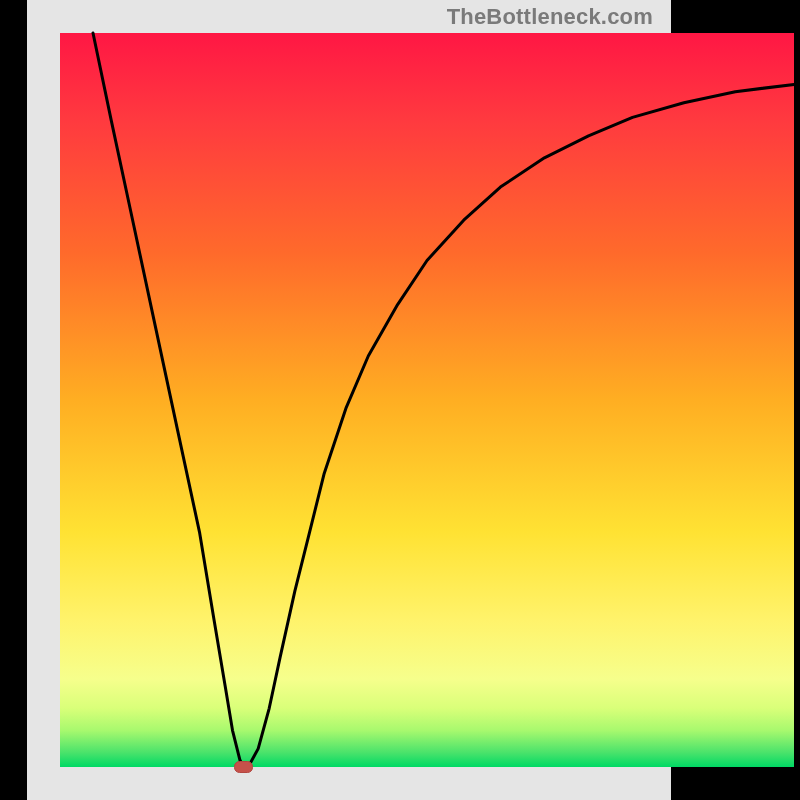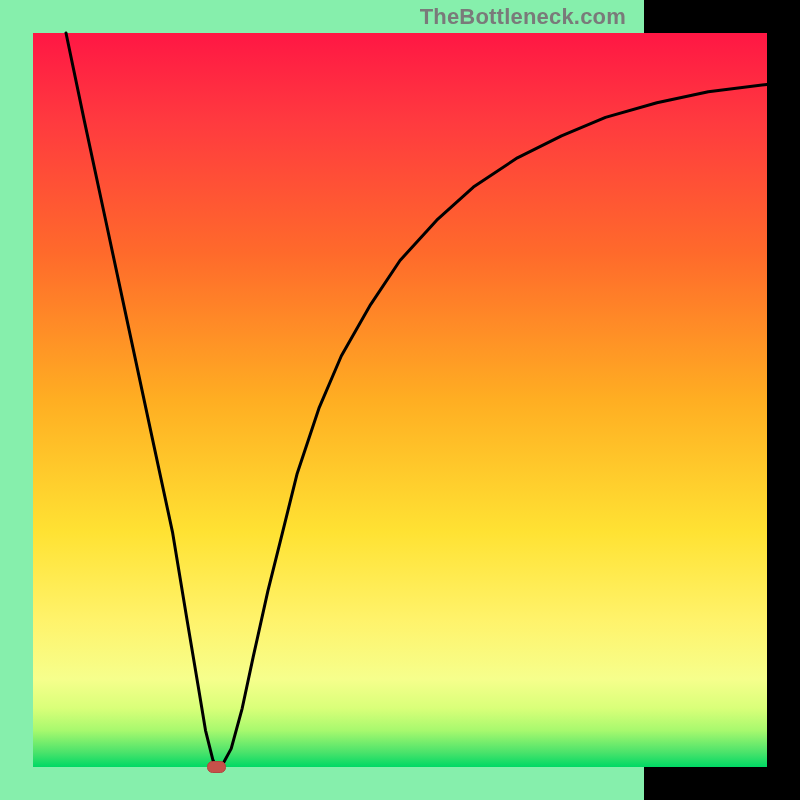--- a/index.html
+++ b/index.html
@@ -8,21 +8,22 @@
     width: 800px;
     height: 800px;
     overflow: hidden;
     background: #000;
     font-family: Arial, Helvetica, sans-serif;
   }
   .frame {
     position: relative;
     width: 644px;
     height: 800px;
-    background: #86efac;
+    background: #e5e5e5;
+    margin-left: 27px;
   }
   .watermark {
     position: absolute;
     top: 4px;
     right: 18px;
     color: #7a7a7a;
     font-size: 22px;
     font-weight: 600;
     letter-spacing: 0.2px;
     z-index: 10;

